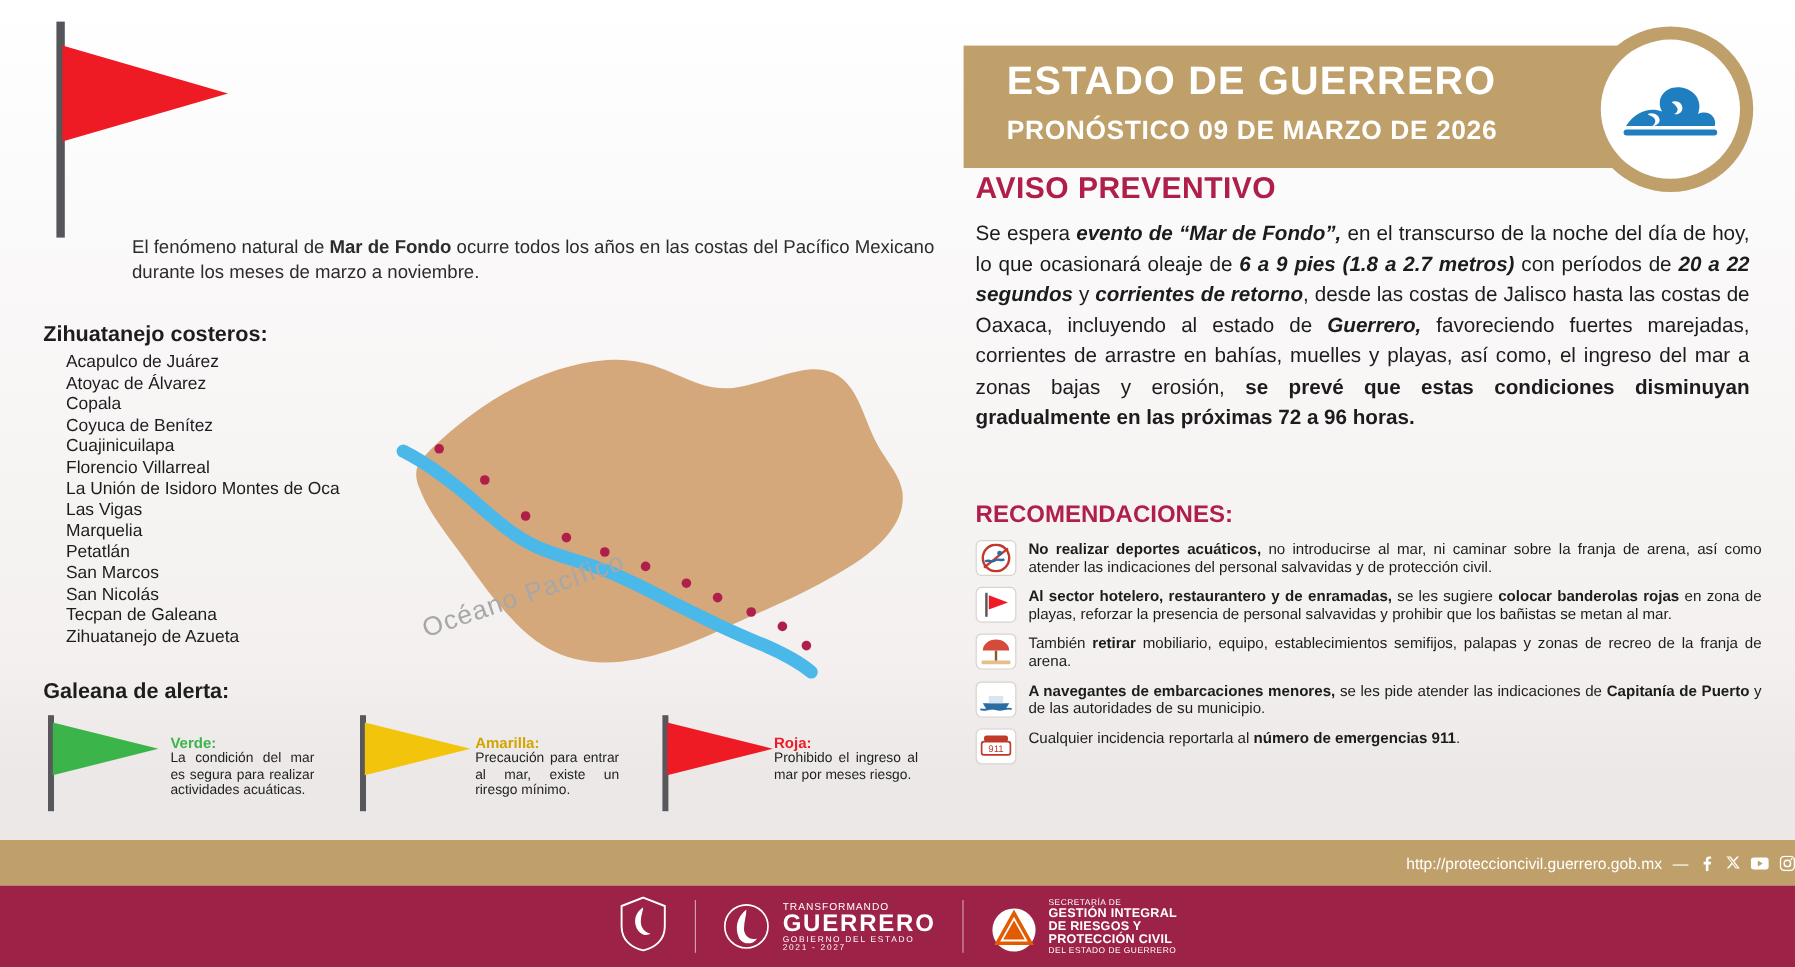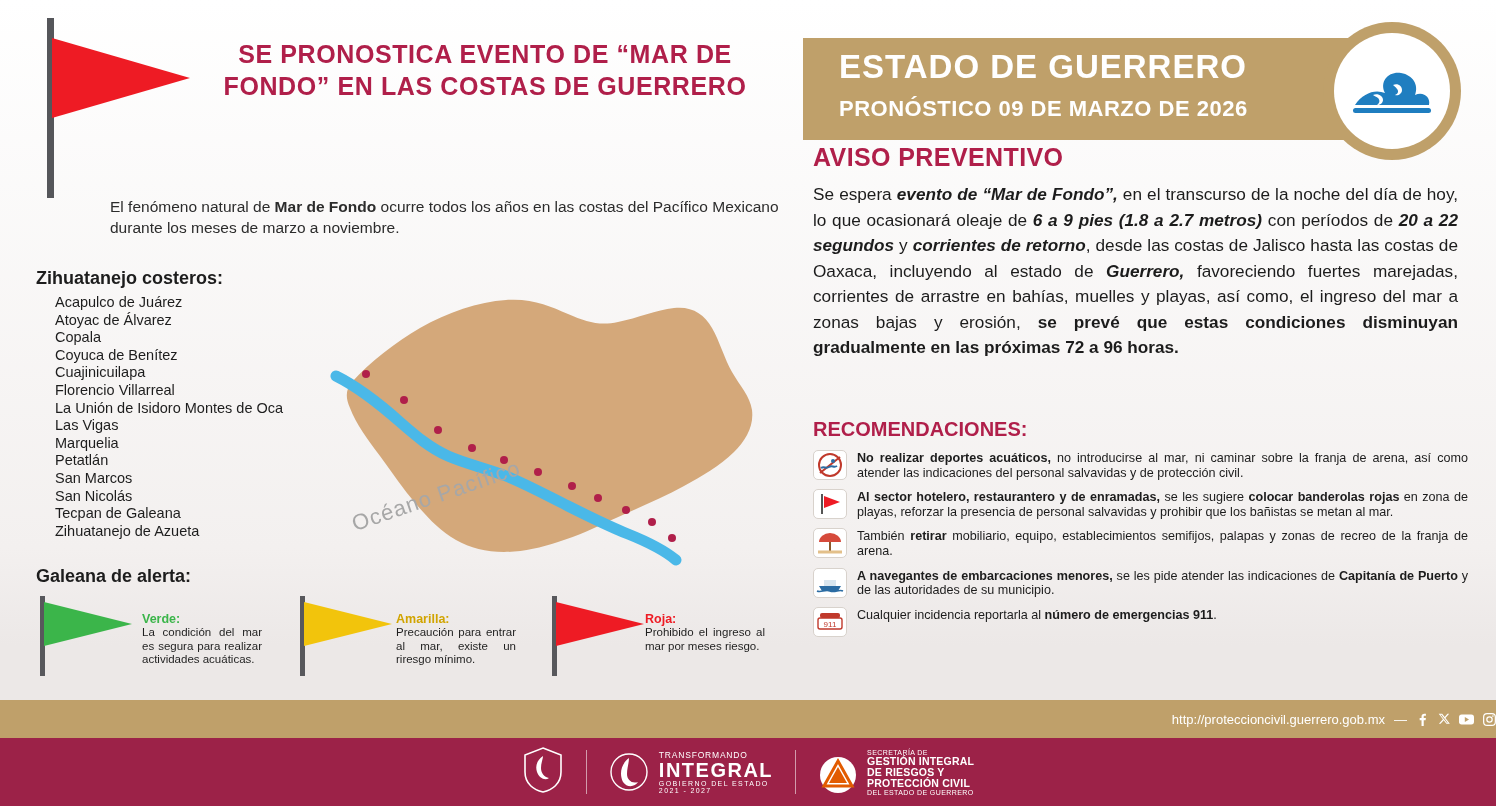--- a/index.html
+++ b/index.html
@@ -175,21 +175,20 @@
 
 <div id="poster">
 
   <div id="left-panel">
 
     <div id="main-flag-wrap">
       <div id="main-flag-pole"></div>
       <div id="main-flag-tri"></div>
     </div>
 
-    <div id="main-title">SE PRONOSTICA EVENTO DE “MAR DE FONDO” EN LAS COSTAS DE GUERRERO</div>
 
     <div id="intro-text">
       <span>El fenómeno natural de </span><b>Mar de Fondo</b><span> ocurre todos los años en las costas del Pacífico Mexicano durante los meses de marzo a noviembre.</span>
     </div>
 
     <div id="munis-title">Zihuatanejo costeros:</div>
     <ul id="munis-list">
         <li>Acapulco de Juárez</li>
         <li>Atoyac de Álvarez</li>
         <li>Copala</li>
@@ -400,21 +399,21 @@
         </svg>
     </div>
     <div class="logo-sep"></div>
     <div style="display:flex;align-items:center;gap:10px;">
       <svg width="40" height="40" viewBox="0 0 40 40">
         <circle cx="20" cy="20" r="18" fill="none" stroke="#fff" stroke-width="1.4"></circle>
         <path d="M20,6 C12,12 10,22 14,30 C18,36 26,35 29,30 C23,32 18,28 18,22 C18,16 20,11 20,6 Z" fill="#fff"></path>
       </svg>
       <div>
         <div class="logo-txt-small">TRANSFORMANDO</div>
-        <div class="logo-txt-main">INTEGRAL</div>
+        <div class="logo-txt-main">GUERRERO</div>
         <div class="logo-txt-tiny">GOBIERNO DEL ESTADO</div>
         <div class="logo-txt-tiny">2021 - 2027</div>
       </div>
     </div>
     <div class="logo-sep"></div>
     <div style="display:flex;align-items:flex-end;gap:9px;">
       <svg width="40" height="42" viewBox="0 0 40 42">
         <circle cx="20" cy="21" r="18" fill="#fff"></circle>
         <path d="M20,7 L34,32 H6 Z" fill="none" stroke="#e25b00" stroke-width="3"></path>
         <path d="M20,13 L29,29 H11 Z" fill="#e25b00"></path>

